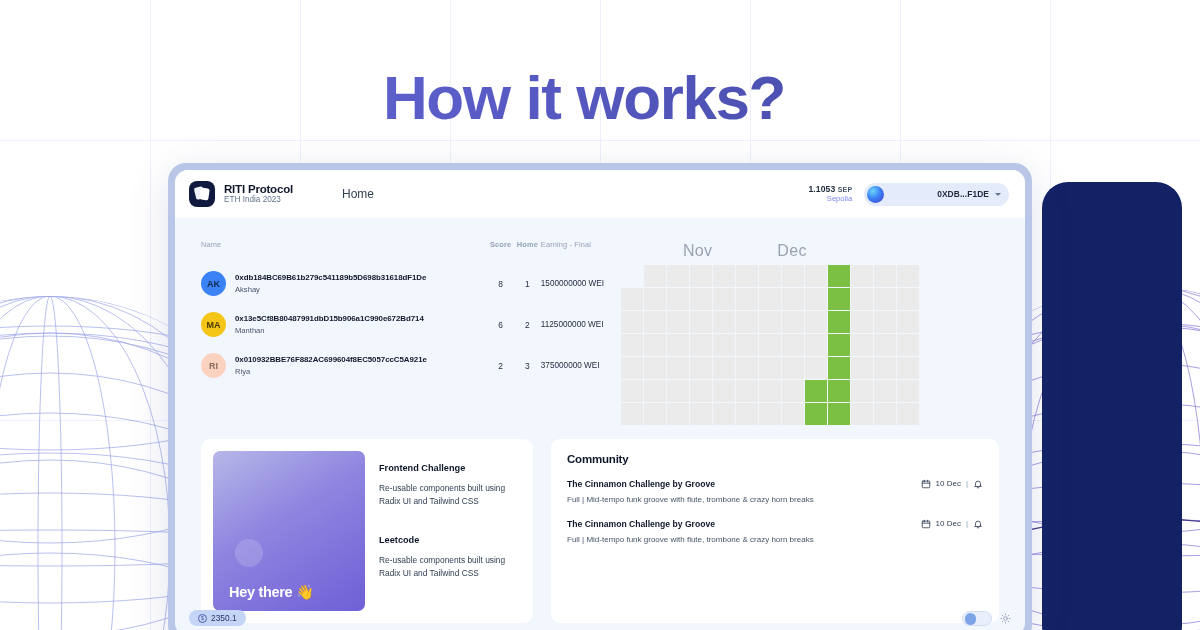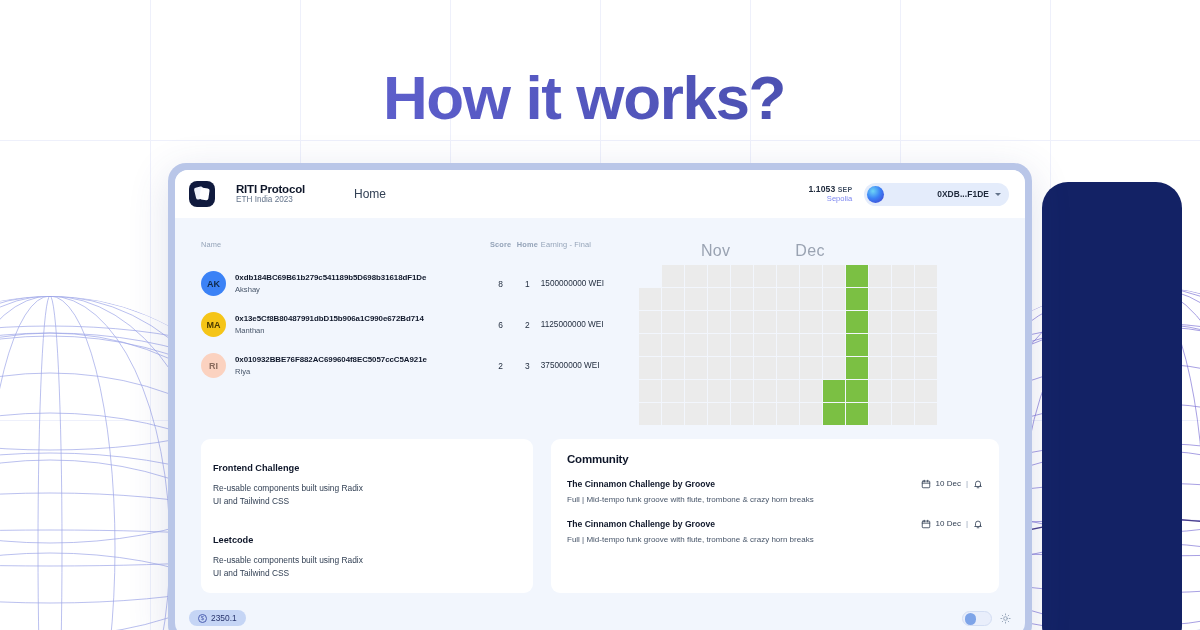--- a/index.html
+++ b/index.html
@@ -66,21 +66,21 @@
   }
 
   
   .topbar {
     height: 48px;
     background: #ffffff;
     display: flex; align-items: center;
     padding: 0 16px 0 14px;
     position: relative;
   }
-  .brand { display: flex; align-items: center; gap: 21px; }
+  .brand { display: flex; align-items: center; gap: 9px; }
   .logo-mark {
     width: 26px; height: 26px;
     background: #101a3e;
     border-radius: 8px;
     position: relative;
     flex: none;
   }
   .logo-mark .card-a, .logo-mark .card-b {
     position: absolute; background: #eef1fa; border-radius: 2px;
   }
@@ -111,21 +111,21 @@
   }
   .wallet-av {
     width: 17px; height: 17px; border-radius: 50%;
     background: radial-gradient(circle at 35% 30%, #6dd5f5 0%, #3b82f6 45%, #4338ca 100%);
     flex: none;
   }
   .wallet-addr { font-size: 8.4px; font-weight: bold; color: #1e293b; letter-spacing: .1px; margin-left: 47px; }
   .chev { width: 0; height: 0; border-left: 3px solid transparent; border-right: 3px solid transparent; border-top: 3.6px solid #64748b; }
 
   
-  .content { padding: 22px 26px 0 26px; display: flex; gap: 18px; }
+  .content { padding: 22px 26px 0 26px; display: flex; }
 
   
   .board { width: 420px; flex: none; }
   .board table { width: 100%; border-collapse: collapse; }
   .board th {
     font-size: 7.4px; font-weight: normal; color: #94a3b8;
     text-align: left; padding-bottom: 14px; letter-spacing: .15px;
   }
   .board th.c { text-align: center; font-weight: bold; }
   .board td { padding: 8px 0; vertical-align: middle; }
@@ -466,20 +466,24 @@
             <div class="cell on"></div>
             <div class="cell"></div>
             <div class="cell"></div>
             <div class="cell"></div>
           </div>
       </div>
     </div>
 
     <div class="bottom">
       <div class="promo">
+        <div class="promo-art">
+          <div class="blob"></div>
+          <div class="hey">Hey there 👋</div>
+        </div>
         <div class="promo-list" id="promo-list">
             <div class="promo-item">
               <div class="promo-t">Frontend Challenge</div>
               <div class="promo-d">Re-usable components built using Radix UI and Tailwind CSS</div>
             </div>
             <div class="promo-item">
               <div class="promo-t">Leetcode</div>
               <div class="promo-d">Re-usable components built using Radix UI and Tailwind CSS</div>
             </div>
           </div>

